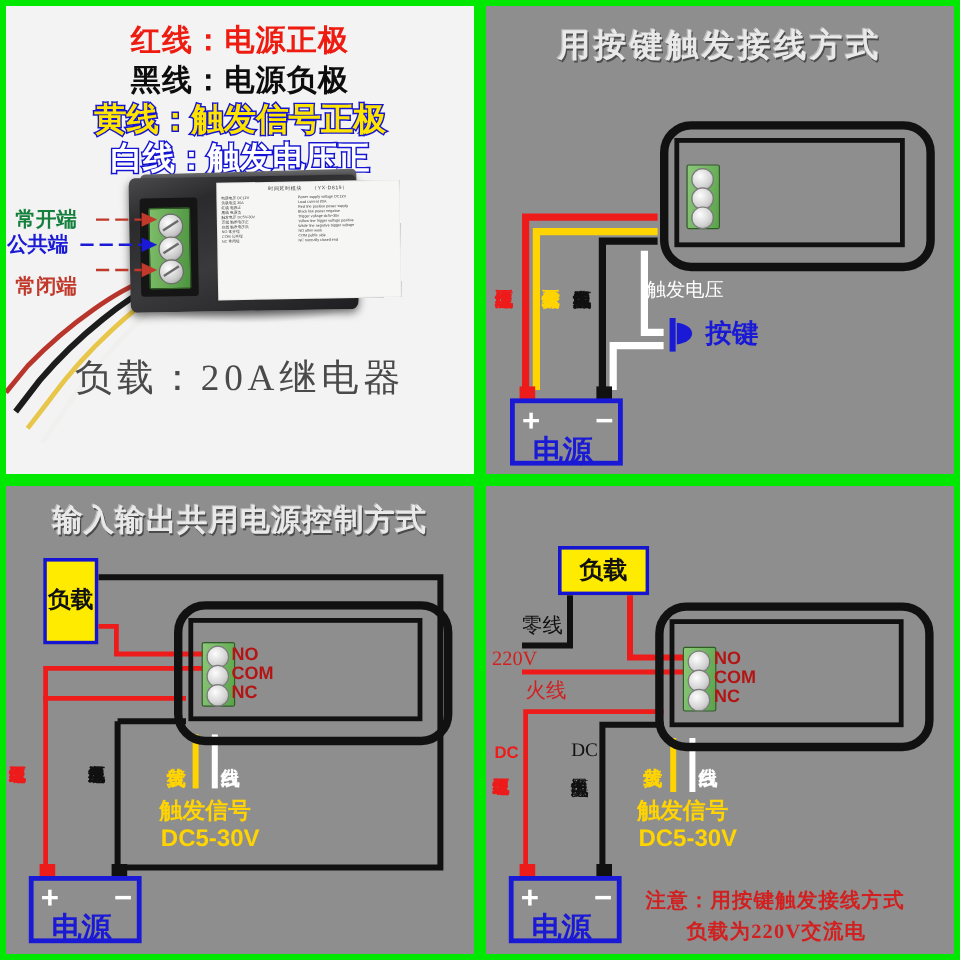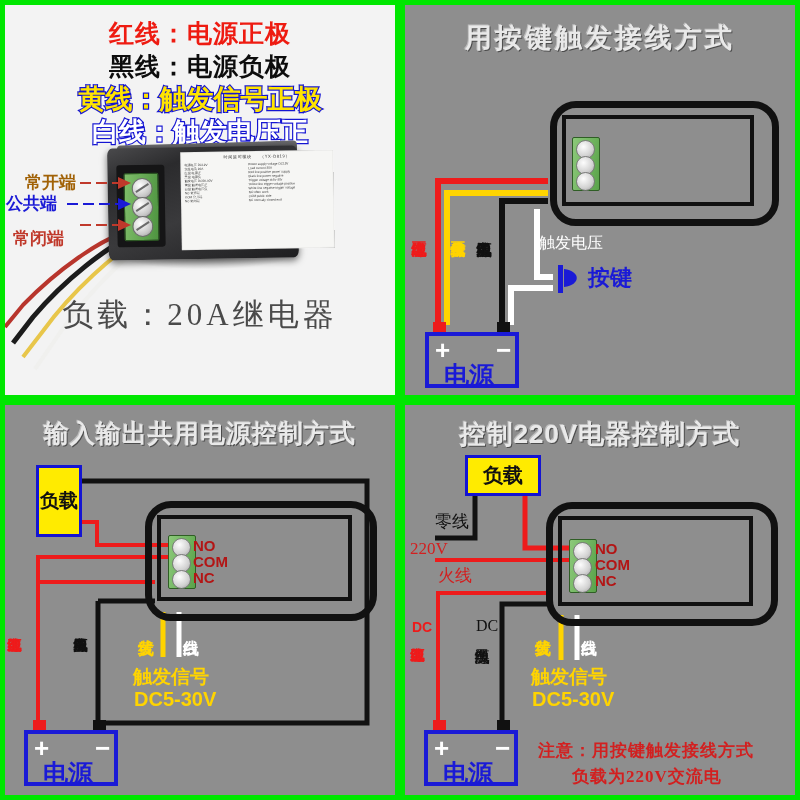--- a/index.html
+++ b/index.html
@@ -170,21 +170,21 @@
 
     <svg style="position:absolute;left:0;top:0;width:390px;height:390px" viewBox="0 0 390 390">
       <line x1="75" y1="178" x2="113" y2="178" stroke="#c0392b" stroke-width="2" stroke-dasharray="11,5"></line>
       <polygon points="113,172 126,178 113,184" fill="#c0392b"></polygon>
       <line x1="62" y1="199" x2="113" y2="199" stroke="#1a1ad6" stroke-width="2" stroke-dasharray="11,5"></line>
       <polygon points="113,193 126,199 113,205" fill="#1a1ad6"></polygon>
       <line x1="75" y1="220" x2="113" y2="220" stroke="#c0392b" stroke-width="2" stroke-dasharray="11,5"></line>
       <polygon points="113,214 126,220 113,226" fill="#c0392b"></polygon>
     </svg>
 
-    <div class="t tl-lab" style="left:20px;top:169px;color:#a16207">常开端</div>
+    <div class="t tl-lab" style="left:8px;top:169px;color:#15803d">常开端</div>
     <div class="t tl-lab" style="left:1px;top:190px;color:#1a1ad6">公共端</div>
     <div class="t tl-lab" style="left:8px;top:225px;color:#c0392b">常闭端</div>
 
     <div class="t serif" style="left:0;top:294px;width:390px;text-align:center;font-size:31px;color:#4a4a4a;letter-spacing:4px">负载：20A继电器</div>
   </div>
 
   <div class="panel" id="p-tr">
     <div class="ptitle" style="top:15px">用按键触发接线方式</div>
 
     <svg style="position:absolute;left:0;top:0;width:390px;height:390px" viewBox="0 0 390 390">
@@ -273,21 +273,20 @@
     <div class="t" style="left:128px;top:262px;font-size:19px;font-weight:bold;color:#ffd400">触发信号</div>
     <div class="t" style="left:129px;top:284px;font-size:20px;font-weight:bold;color:#ffd400">DC5-30V</div>
 
     <div class="powerbox" style="left:19px;top:325px;width:94px;height:56px"></div>
     <div class="pb-plus" style="left:29px;top:328px;font-size:26px">+</div>
     <div class="pb-minus" style="left:90px;top:328px;font-size:26px">−</div>
     <div class="pb-txt" style="left:38px;top:352px;font-size:25px">电源</div>
   </div>
 
   <div class="panel" id="p-br">
-    <div class="ptitle" style="top:12px;font-size:26px;letter-spacing:1px">控制220V电器控制方式</div>
 
     <svg style="position:absolute;left:0;top:0;width:390px;height:390px" viewBox="0 0 390 390">
 
       <path d="M70,85 L70,133 L30,133" stroke="#111" stroke-width="5" fill="none"></path>
 
       <path d="M120,85 L120,143 L168,143" stroke="#ee1b1b" stroke-width="5" fill="none"></path>
 
       <path d="M30,155 L168,155" stroke="#ee1b1b" stroke-width="4" fill="none"></path>
 
       <path d="M33,318 L33,188 L148,188" stroke="#ee1b1b" stroke-width="4" fill="none"></path>

